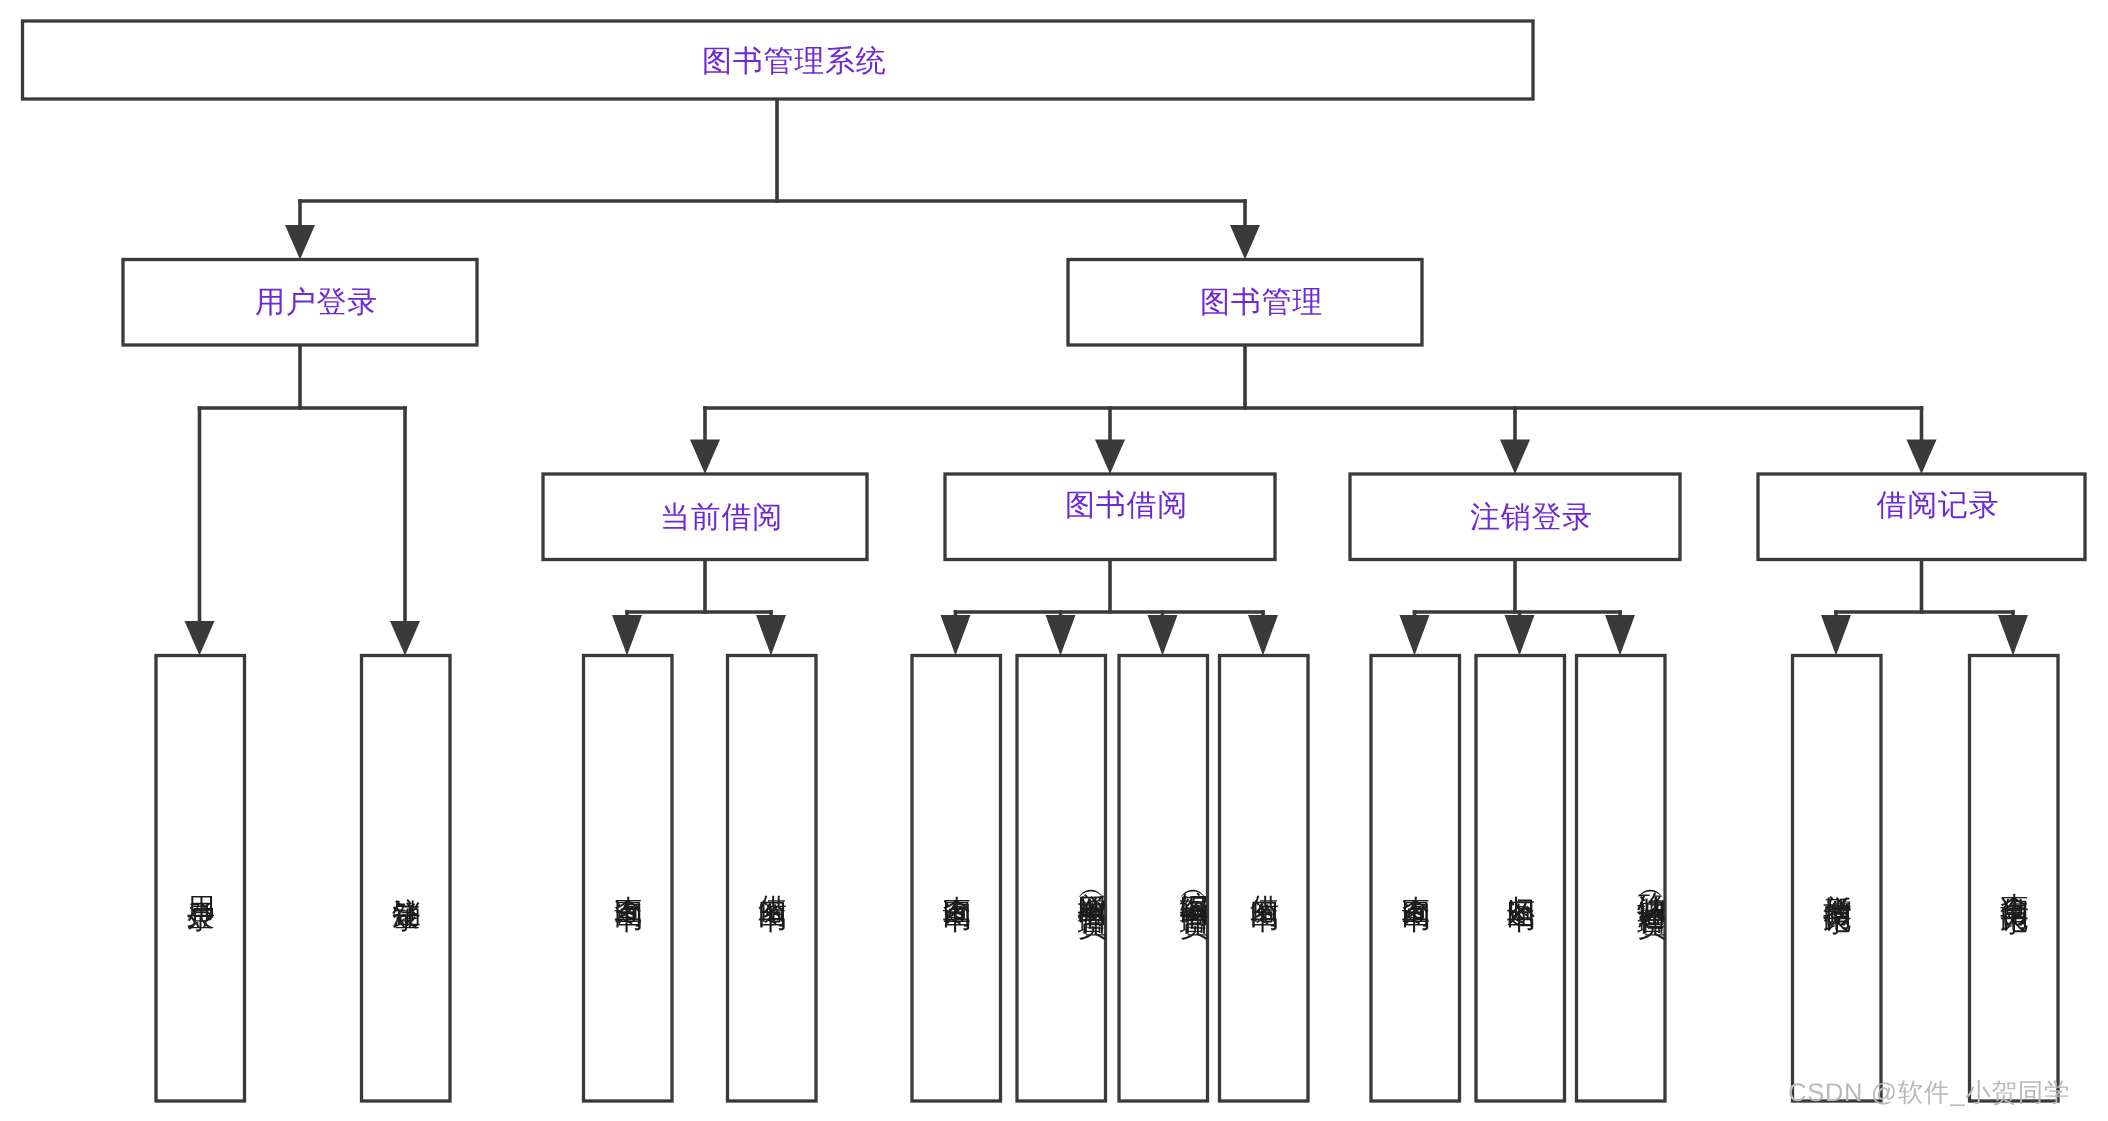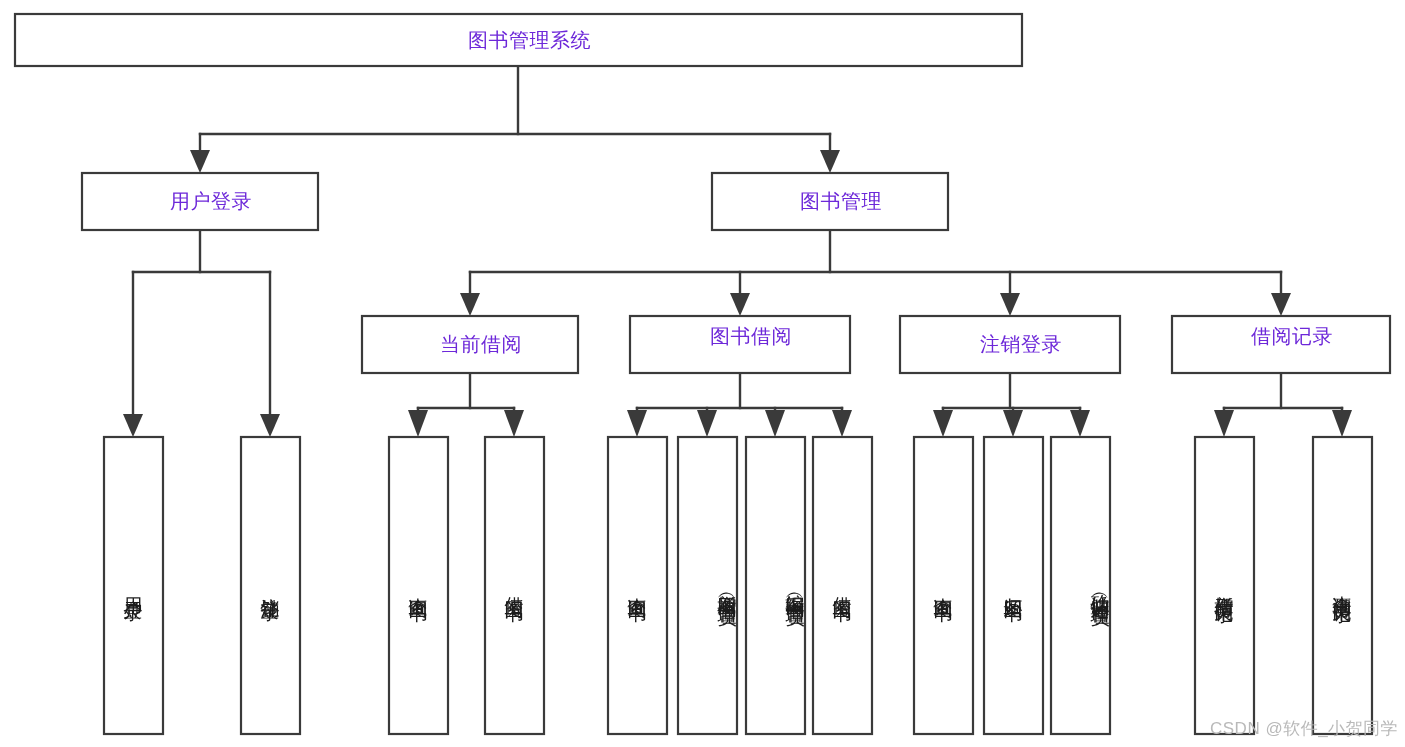--- a/index.html
+++ b/index.html
@@ -209,15 +209,15 @@
   <div class="node-label-v align-start" style="left:746px; top:445px; width:59px; height:285px;">编辑图书（管理员）</div>
   <div class="node-label-v align-center" style="left:813px; top:437px; width:59px; height:297px;">借阅图书</div>
 
   <div class="node-label-v align-center" style="left:914px; top:437px; width:59px; height:297px;">查询图书</div>
   <div class="node-label-v align-center" style="left:984px; top:437px; width:59px; height:297px;">归还图书</div>
   <div class="node-label-v align-start" style="left:1051px;top:445px; width:59px; height:285px;">确认归还（管理员）</div>
 
   <div class="node-label-v align-center" style="left:1195px;top:437px; width:59px; height:297px;">新增借阅记录</div>
   <div class="node-label-v align-center" style="left:1313px;top:437px; width:59px; height:297px;">查询借阅记录</div>
 
-  <div class="watermark" style="left:1192px; top:717px;margin-left:18px;">CSDN @软件_小贺同学</div>
+  <div class="watermark" style="left:1192px; top:717px;">CSDN @软件_小贺同学</div>
 
 </div>
 
 </body></html>

